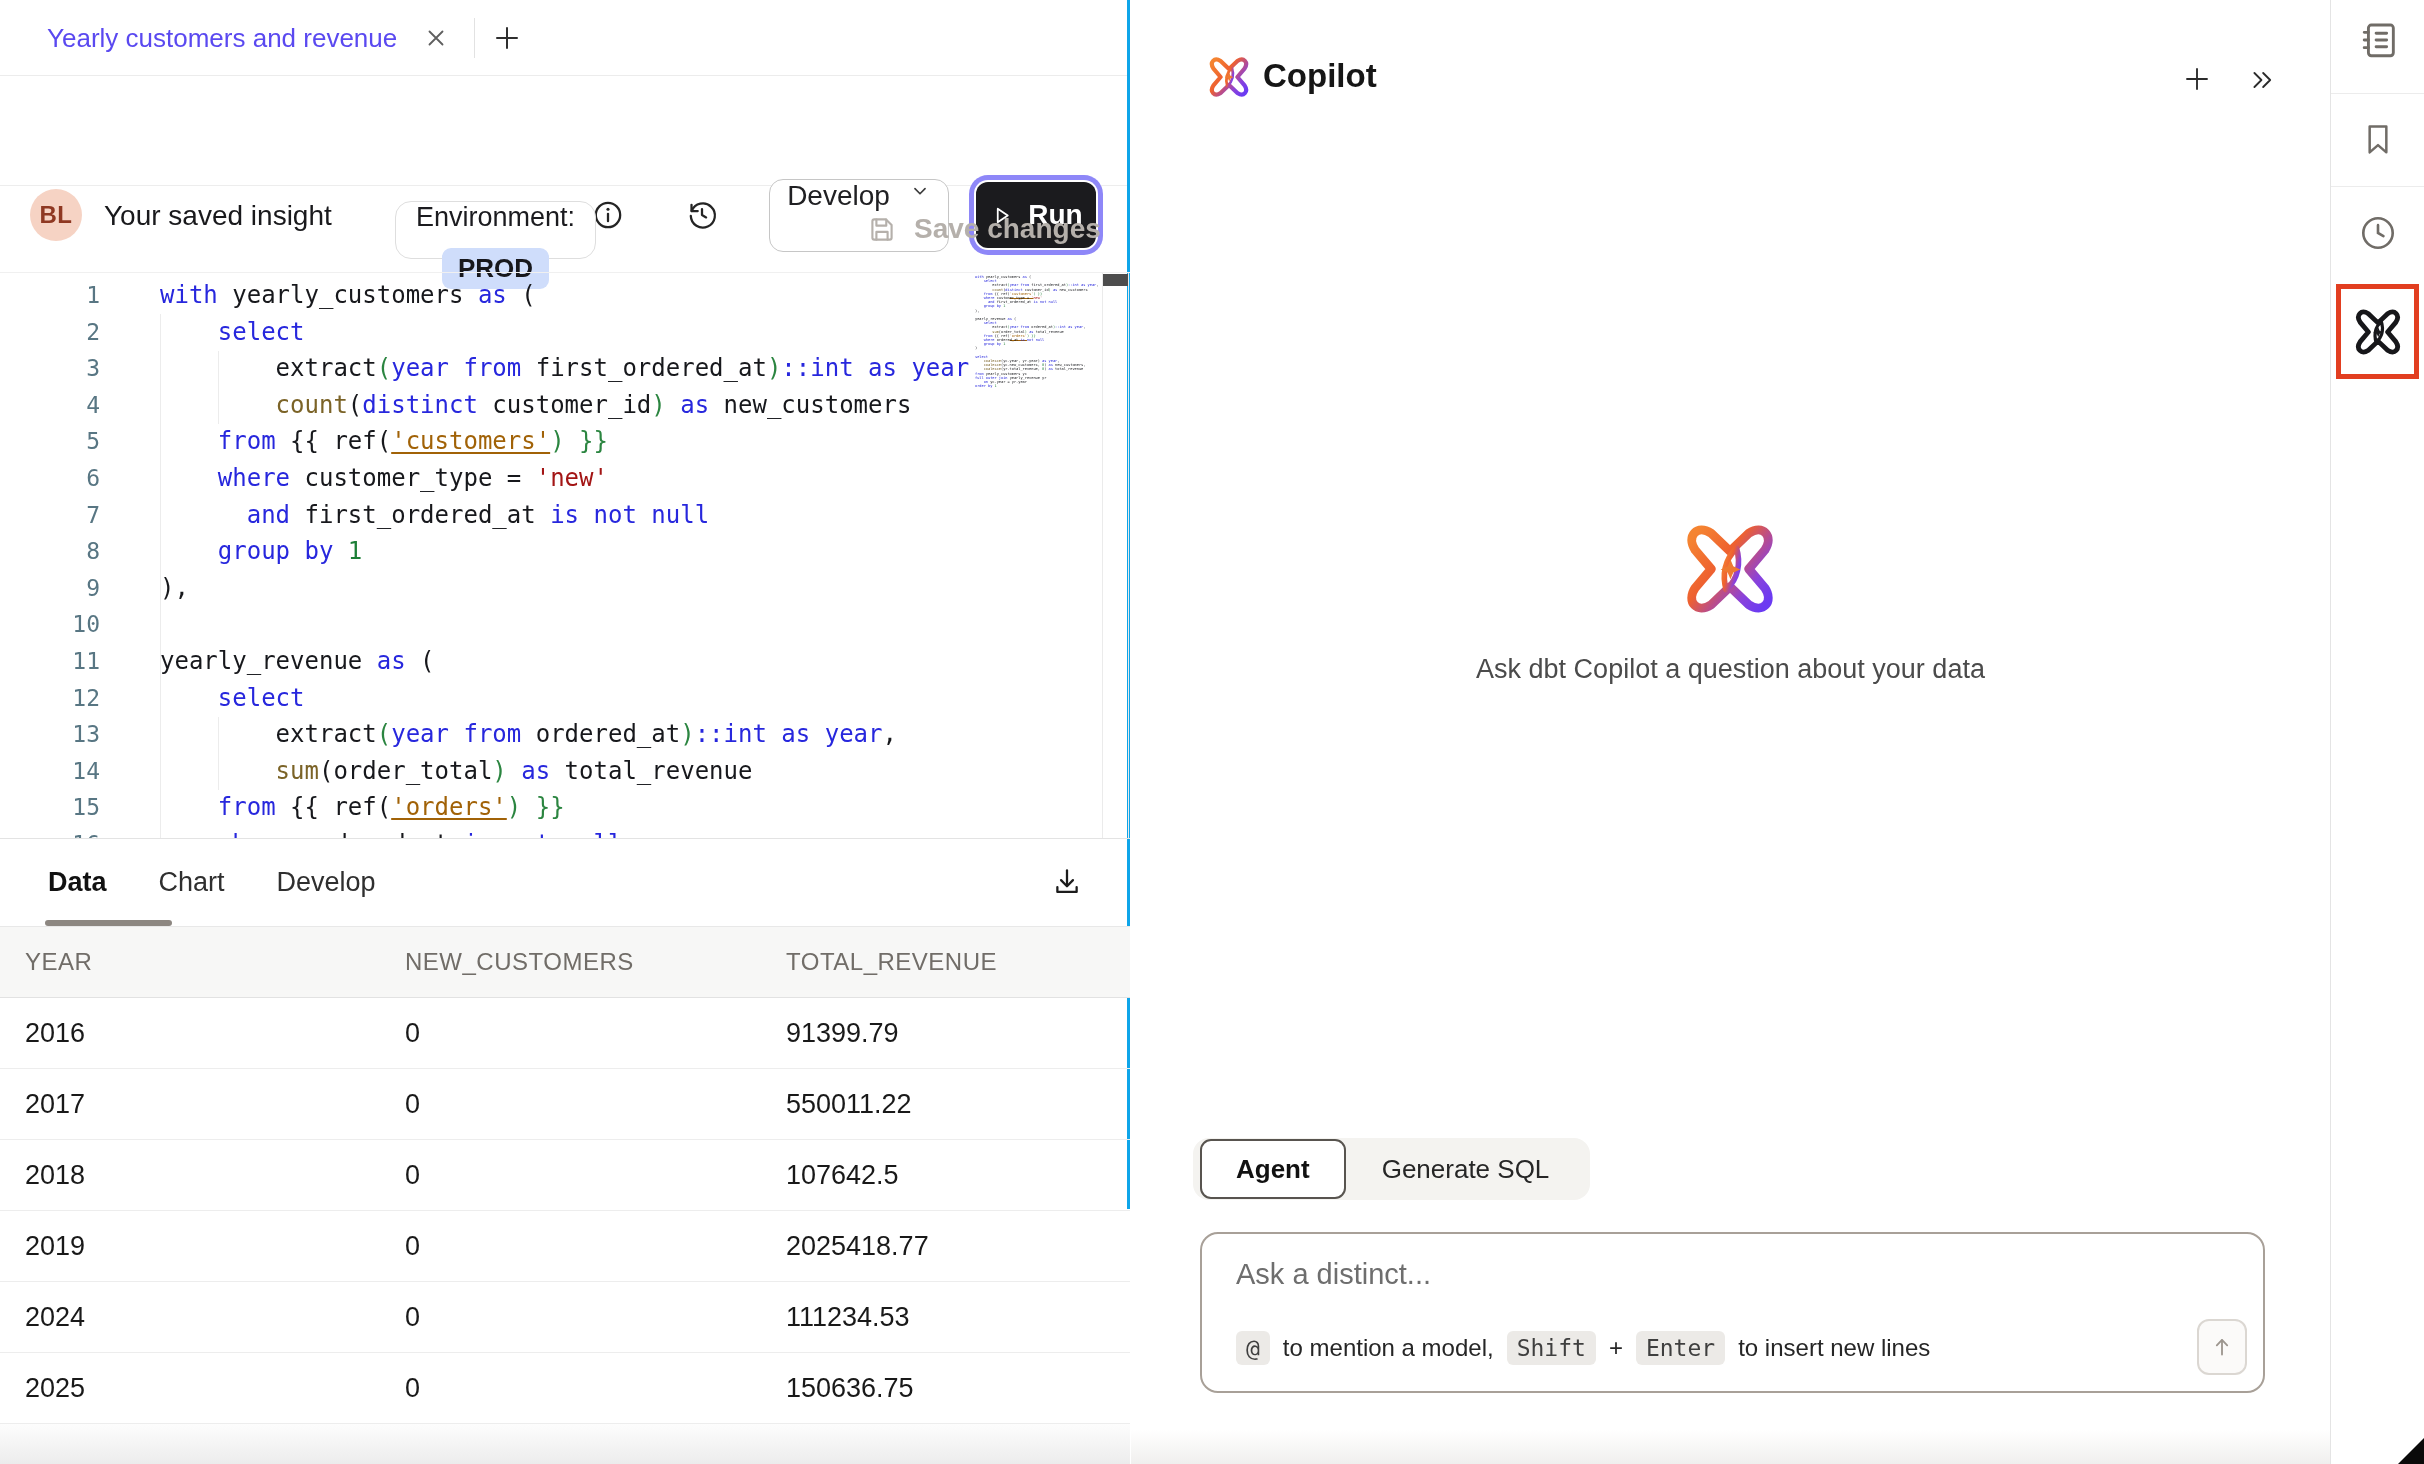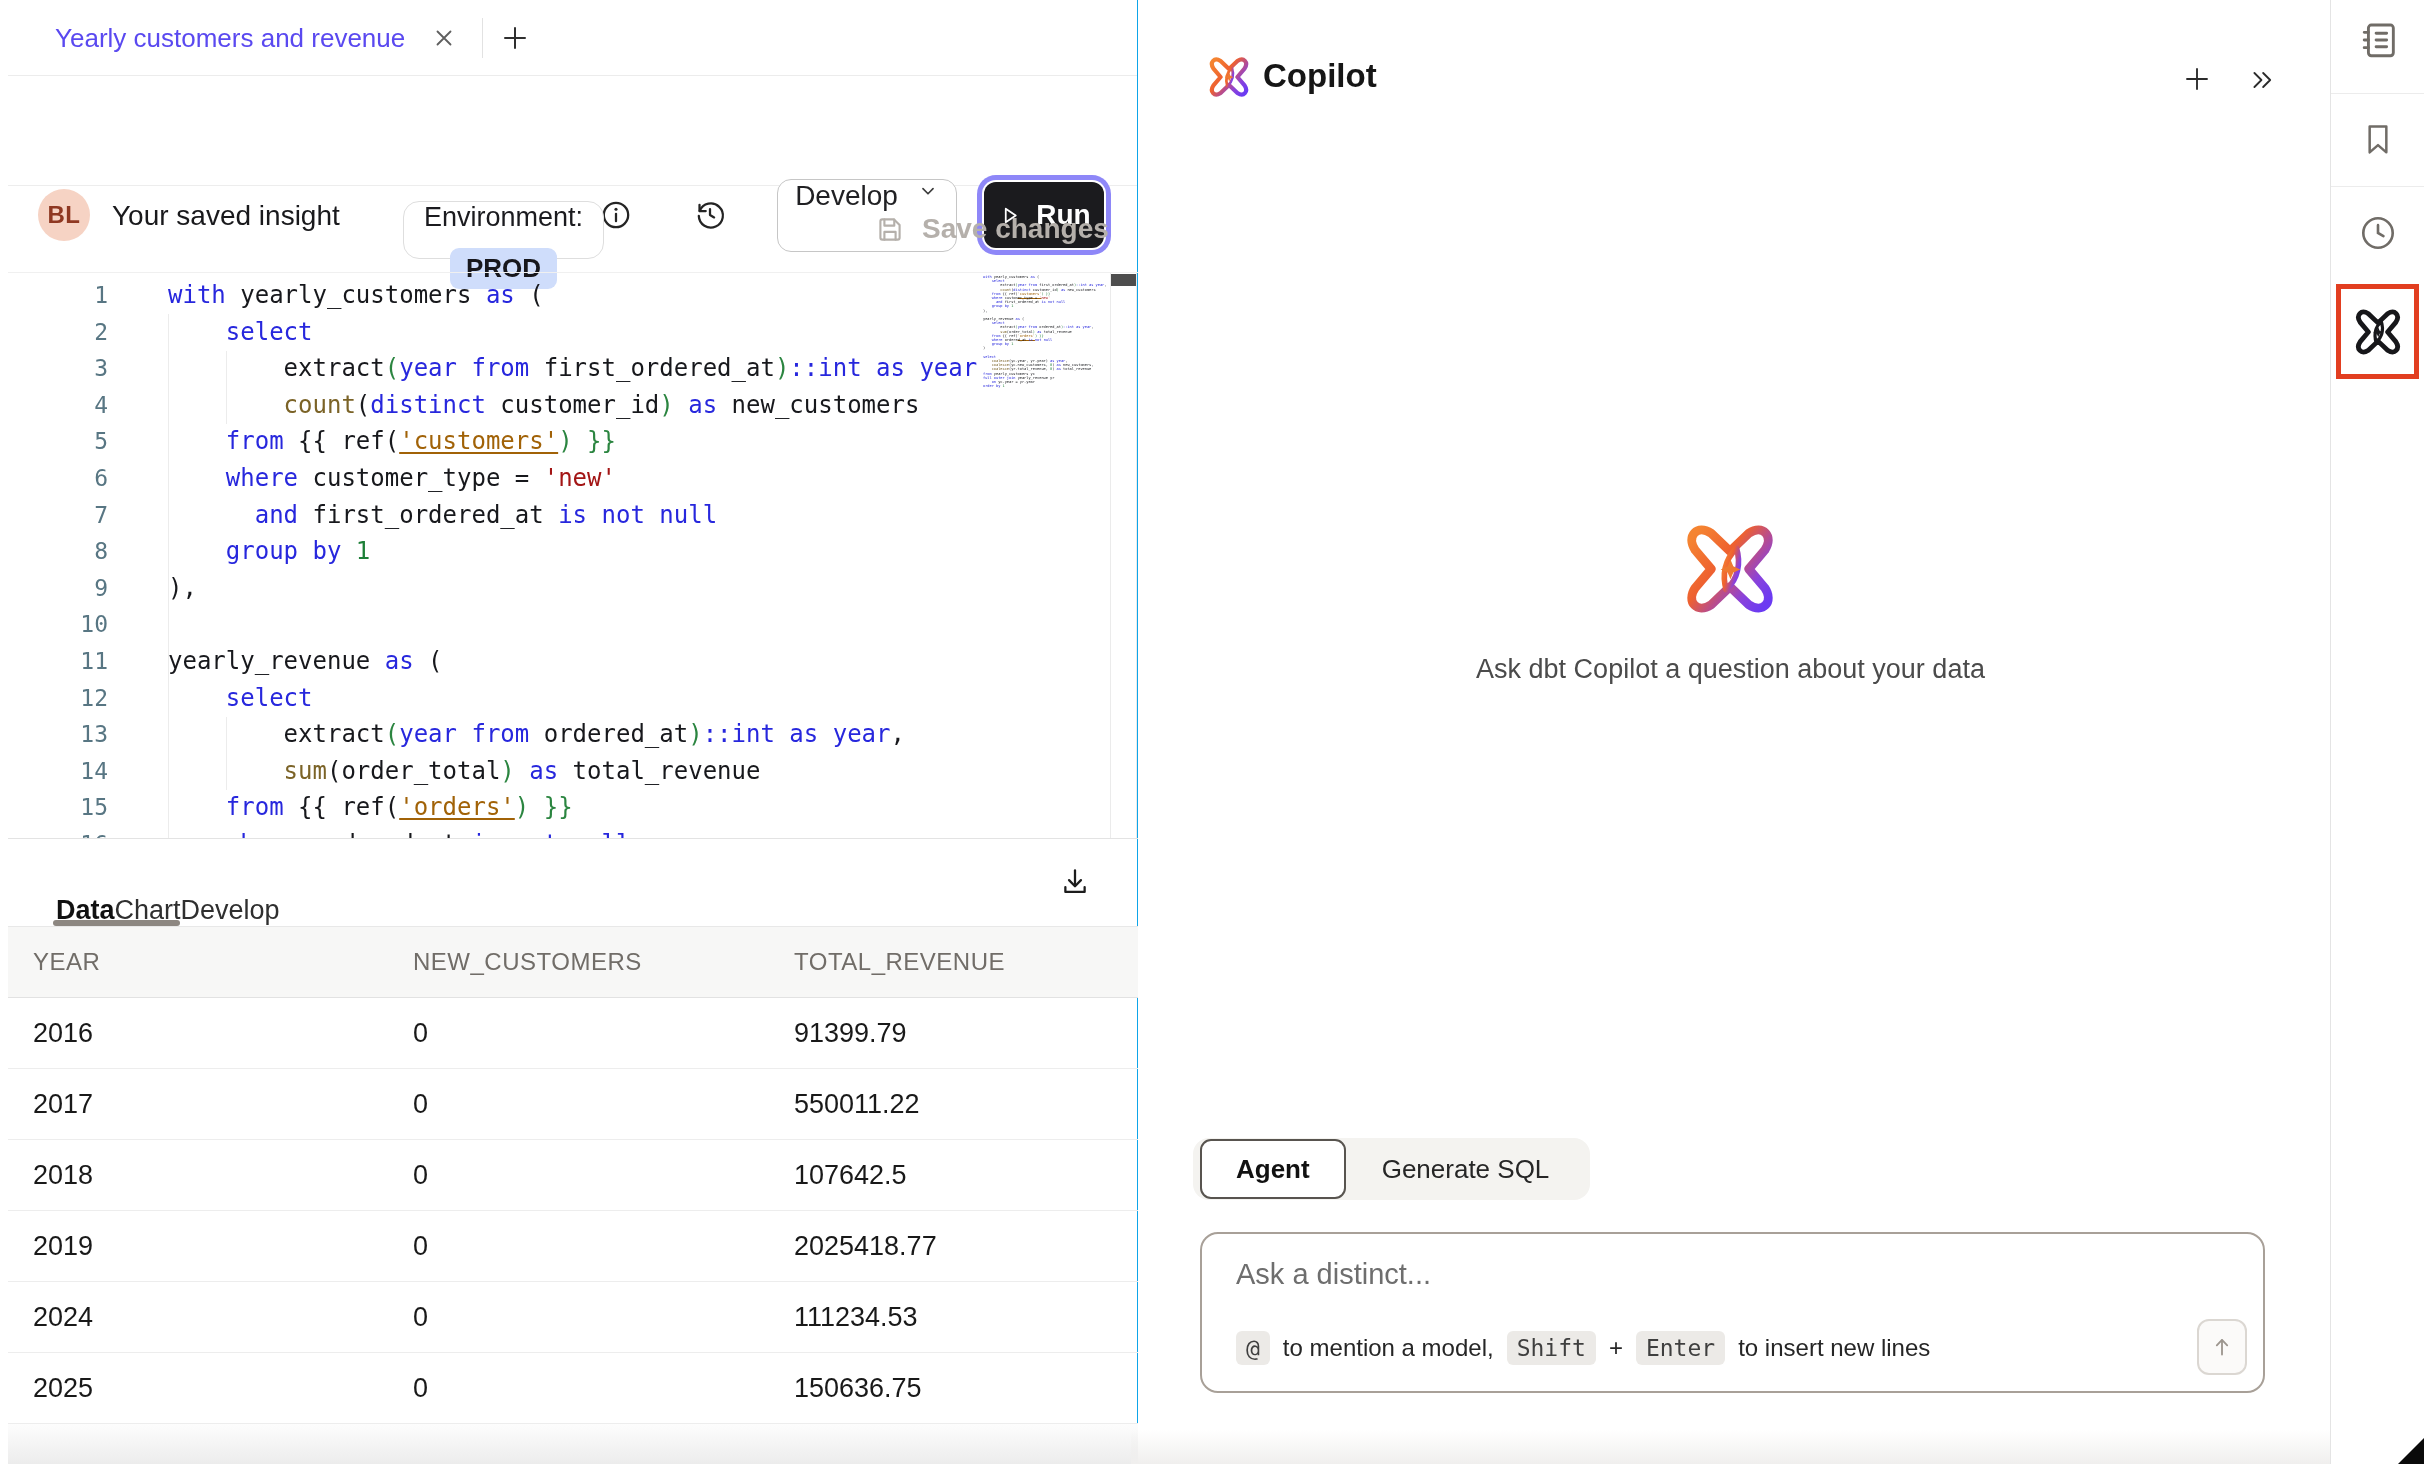--- a/index.html
+++ b/index.html
@@ -1,21 +1,21 @@
 <!DOCTYPE html>
 <html><head>
 <meta charset="utf-8">
 <style>
   html,body{margin:0;padding:0;background:#fff;}
   #app{position:relative;width:2424px;height:1464px;background:#fff;overflow:hidden;
        font-family:"Liberation Sans",sans-serif;color:#1a1a1a;}
   svg{display:block;}
 
   
-  #panel-left{position:absolute;left:8px;top:0;width:1130px;height:1464px;border-right:1px solid #0ea5e9;box-sizing:border-box;}
+  #panel-left{position:absolute;left:0;top:0;width:1130px;height:1209px;border-right:3px solid #0ea5e9;box-sizing:border-box;}
   #tabbar{position:absolute;left:0;top:0;width:100%;height:76px;border-bottom:1px solid #ececec;box-sizing:border-box;}
   .doc-tab{position:absolute;left:47px;top:0;height:76px;display:flex;align-items:center;gap:26px;cursor:pointer;}
   .doc-tab .lbl{font-size:26px;color:#5a49f0;}
   .tab-divider{position:absolute;left:474px;top:18px;width:1px;height:40px;background:#e2e2e2;}
   .newtab{position:absolute;left:492px;top:23px;width:30px;height:30px;color:#2f2f2f;cursor:pointer;}
 
   #hdr{position:absolute;left:0;top:76px;width:100%;height:110px;border-bottom:1px solid #ededed;box-sizing:border-box;}
   .avatar{position:absolute;left:30px;top:113px;width:52px;height:52px;border-radius:50%;background:#f6d3c4;
           color:#8f3822;font-size:24px;font-weight:700;display:flex;align-items:center;justify-content:center;letter-spacing:.5px;}
   .insight-title{position:absolute;left:104px;top:124px;font-size:28px;color:#19191c;}
@@ -49,21 +49,21 @@
   .tk-ref{color:#a16207;text-decoration:underline;text-underline-offset:3px;text-align:right;}
   .tk-num{color:#1d7f37;} .tk-grn{color:#2b8540;}
   .iguide{position:absolute;width:1px;background:#ececec;}
   #minimap{position:absolute;left:975px;top:2px;width:126px;overflow:hidden;}
   .ml{white-space:pre;font-family:"DejaVu Sans Mono",monospace;font-size:3.6px;line-height:4.2px;min-height:4.2px;}
   .sb-lane{position:absolute;top:0;width:1px;height:567px;background:#ebebeb;}
   .sb-thumb{position:absolute;left:1103px;top:1px;width:25px;height:12px;background:#4d4d4d;cursor:pointer;}
 
   
   #results{position:absolute;left:0;top:839px;width:1130px;height:625px;}
-  #result-tabs{position:absolute;left:48px;top:0;height:87px;display:flex;align-items:flex-end;}
+  #result-tabs{position:absolute;left:48px;top:0;height:87px;display:flex;align-items:center;gap:52px;}
   .rtab{font-size:27px;color:#2f2f2f;cursor:pointer;}
   .rtab.active{font-weight:700;color:#111;}
   .tab-underline{position:absolute;left:45px;top:81px;width:127px;height:6px;background:#8d8781;border-radius:3px;}
   .dl{position:absolute;left:1050px;top:26px;width:34px;height:34px;color:#1c1c1c;cursor:pointer;}
   .thead{position:absolute;left:0;top:87px;width:100%;height:72px;background:#f7f7f6;border-top:1px solid #e8e8e8;
          border-bottom:1px solid #e2e2e2;box-sizing:border-box;display:grid;grid-template-columns:380px 381px 1fr;align-items:center;}
   .th{padding-left:25px;font-size:24px;color:#716d68;letter-spacing:.5px;}
   #tbody{position:absolute;left:0;top:159px;width:100%;}
   .trow{display:grid;grid-template-columns:380px 381px 1fr;height:71px;align-items:center;border-bottom:1px solid #ededed;box-sizing:border-box;}
   .td{padding-left:25px;font-size:27px;color:#191919;}

